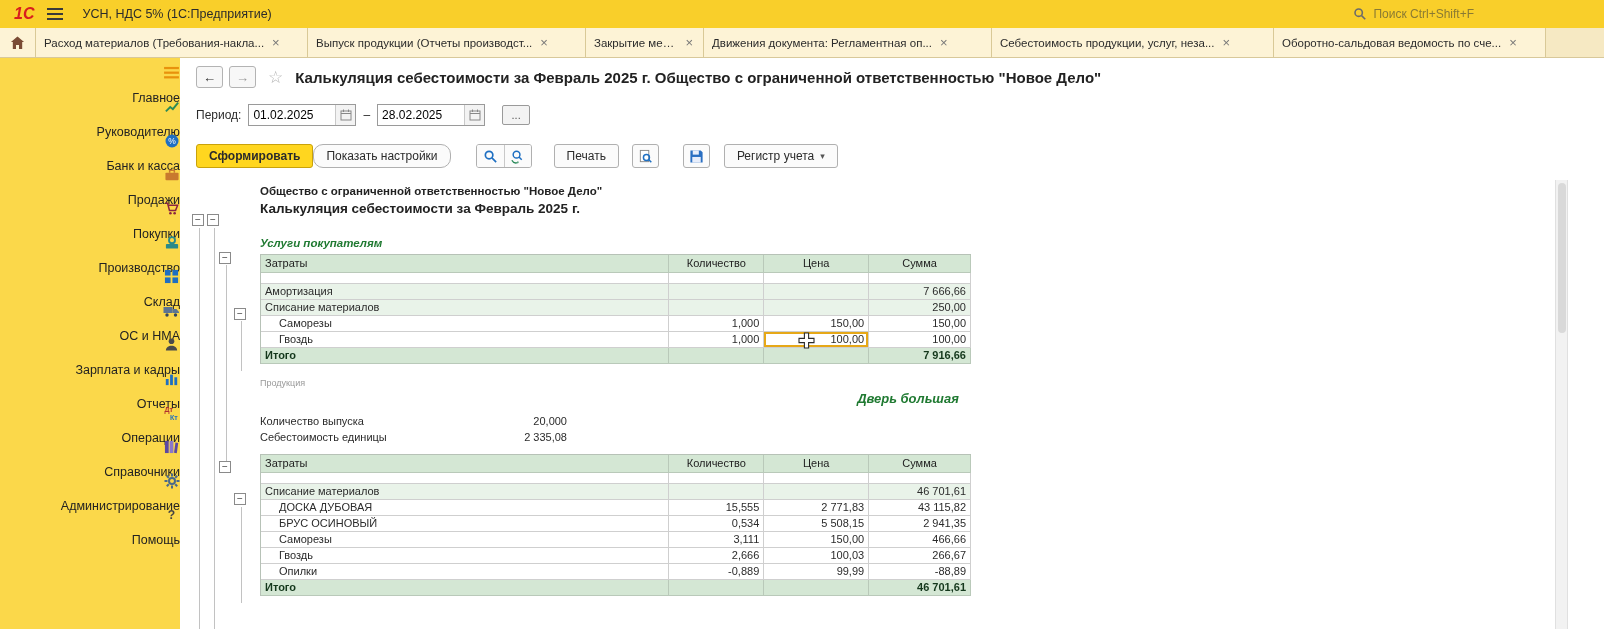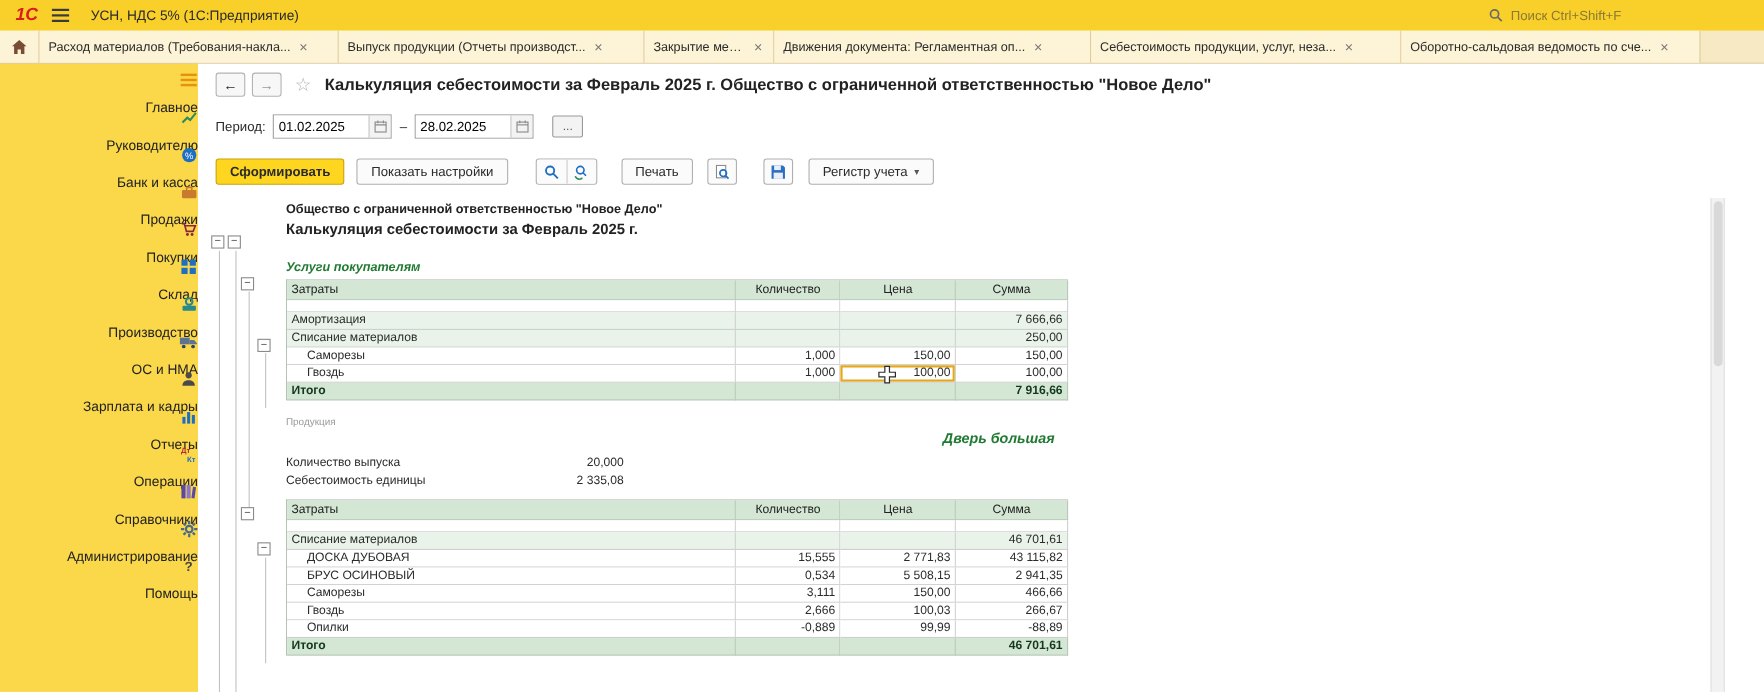--- a/index.html
+++ b/index.html
@@ -76,21 +76,21 @@
     border-radius:2px; margin-left:10px; cursor:pointer; color:#555; }
 
   
   .actionrow { position:absolute; top:86px; left:16px; display:flex; align-items:center; }
   .btn {
     height:24px; border:1px solid #b0b0b0; background:#fbfbfb; border-radius:3px;
     font-size:12px; padding:0 12px; display:flex; align-items:center; justify-content:center;
     cursor:pointer; color:#2b2b2b; font-family:"Liberation Sans",sans-serif;
   }
   .btn-generate { background:#ffd61f; border-color:#c9a20a; font-weight:bold; }
-  .btn-settings { margin-left:11px; }
+  .btn-settings { margin-left:0;border-radius:10px; }
   .icon-pair { margin-left:25px; display:flex; border:1px solid #b0b0b0; border-radius:3px; overflow:hidden; height:24px; }
   .icon-pair .ibtn { width:27px; display:flex; align-items:center; justify-content:center;
     background:#fbfbfb; cursor:pointer; }
   .icon-pair .ibtn + .ibtn { border-left:1px solid #c9c9c9; }
   .btn-print { margin-left:22px; }
   .sq-btn { margin-left:13px; width:27px; padding:0; }
   .sq-btn2 { margin-left:24px; width:27px; padding:0; }
   .btn-register { margin-left:14px; gap:6px; }
   .caret { font-size:9px; color:#555; }
 
@@ -250,39 +250,39 @@
           <svg width="16" height="15" viewBox="0 0 16 16">
             <path d="M1 2.5h2.3l2 7.5h6.5l2.2-5.5H4.5" fill="none" stroke="#8b2540" stroke-width="1.6"></path>
             <circle cx="6.3" cy="13" r="1.4" fill="#8b2540"></circle>
             <circle cx="10.8" cy="13" r="1.4" fill="#8b2540"></circle>
           </svg>
         </span>
       <span>Покупки</span>
     </div>
     <div class="side-item">
       <span class="sicon">
+          <svg width="16" height="15" viewBox="0 0 16 16">
+            <circle cx="8" cy="5.5" r="3.2" fill="none" stroke="#2a8a8a" stroke-width="2"></circle>
+            <rect x="1.5" y="9.5" width="13" height="5" rx="1" fill="#2a8a8a"></rect>
+          </svg>
+        </span>
+      <span>Производство</span>
+    </div>
+    <div class="side-item">
+      <span class="sicon">
           <svg width="15" height="15" viewBox="0 0 16 16">
             <g fill="#1e6fc2">
               <rect x="1" y="1" width="6" height="6"></rect>
               <rect x="9" y="1" width="6" height="6"></rect>
               <rect x="1" y="9" width="6" height="6"></rect>
               <rect x="9" y="9" width="6" height="6"></rect>
             </g>
           </svg>
         </span>
       <span>Склад</span>
-    </div>
-    <div class="side-item">
-      <span class="sicon">
-          <svg width="16" height="15" viewBox="0 0 16 16">
-            <circle cx="8" cy="5.5" r="3.2" fill="none" stroke="#2a8a8a" stroke-width="2"></circle>
-            <rect x="1.5" y="9.5" width="13" height="5" rx="1" fill="#2a8a8a"></rect>
-          </svg>
-        </span>
-      <span>Производство</span>
     </div>
     <div class="side-item">
       <span class="sicon">
           <svg width="17" height="14" viewBox="0 0 17 14">
             <rect x="0.5" y="3" width="9" height="6" fill="#5b7493"></rect>
             <path d="M9.5 5h4l2.5 3v1h-6.5z" fill="#5b7493"></path>
             <circle cx="4" cy="11" r="1.7" fill="#33465e"></circle>
             <circle cx="12.5" cy="11" r="1.7" fill="#33465e"></circle>
           </svg>
         </span>

